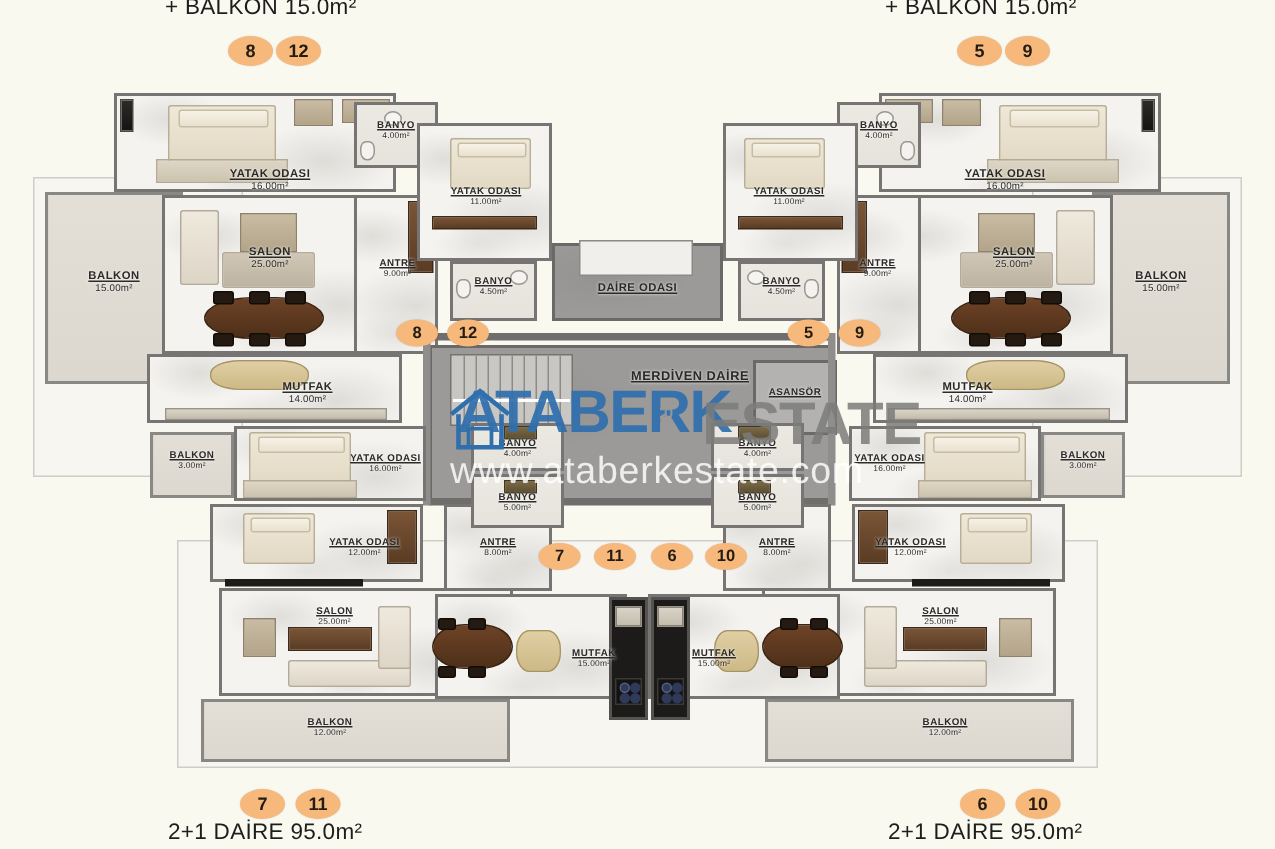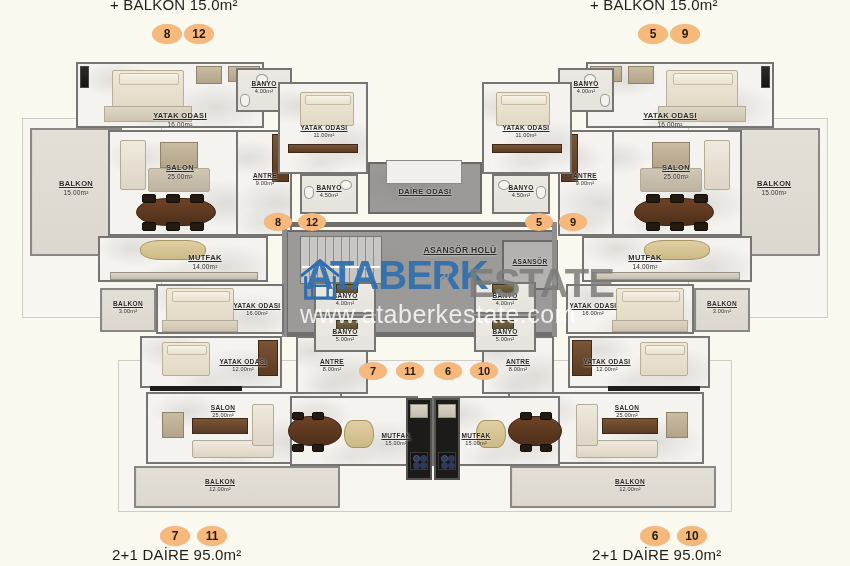--- a/index.html
+++ b/index.html
@@ -369,21 +369,21 @@
   </div>
 
   <div class="room hall" style="left:368px;top:162px;width:114px;height:52px;"></div>
   <div class="f" style="left:386px;top:160px;width:76px;height:24px;background:#f0efec;border:1px solid #8c8a86;"></div>
   <div class="lbl" style="left:370px;top:188px;width:110px;">
     <span class="n">DAİRE ODASI</span>
   </div>
 
   <div class="room hall" style="left:286px;top:230px;width:268px;height:104px;"></div>
   <div class="lbl big" style="left:390px;top:245px;width:140px;">
-    <span class="n">ASANSÖR HOLÜ</span>
+    <span class="n">MERDİVEN DAİRE</span>
   </div>
 
   <div class="f stairs" style="left:300px;top:236px;width:82px;height:48px;">
     <i style="left:8px"></i>
       <i style="left:16px"></i>
       <i style="left:24px"></i>
     <i style="left:32px"></i>
       <i style="left:40px"></i>
       <i style="left:48px"></i>
     <i style="left:56px"></i>

